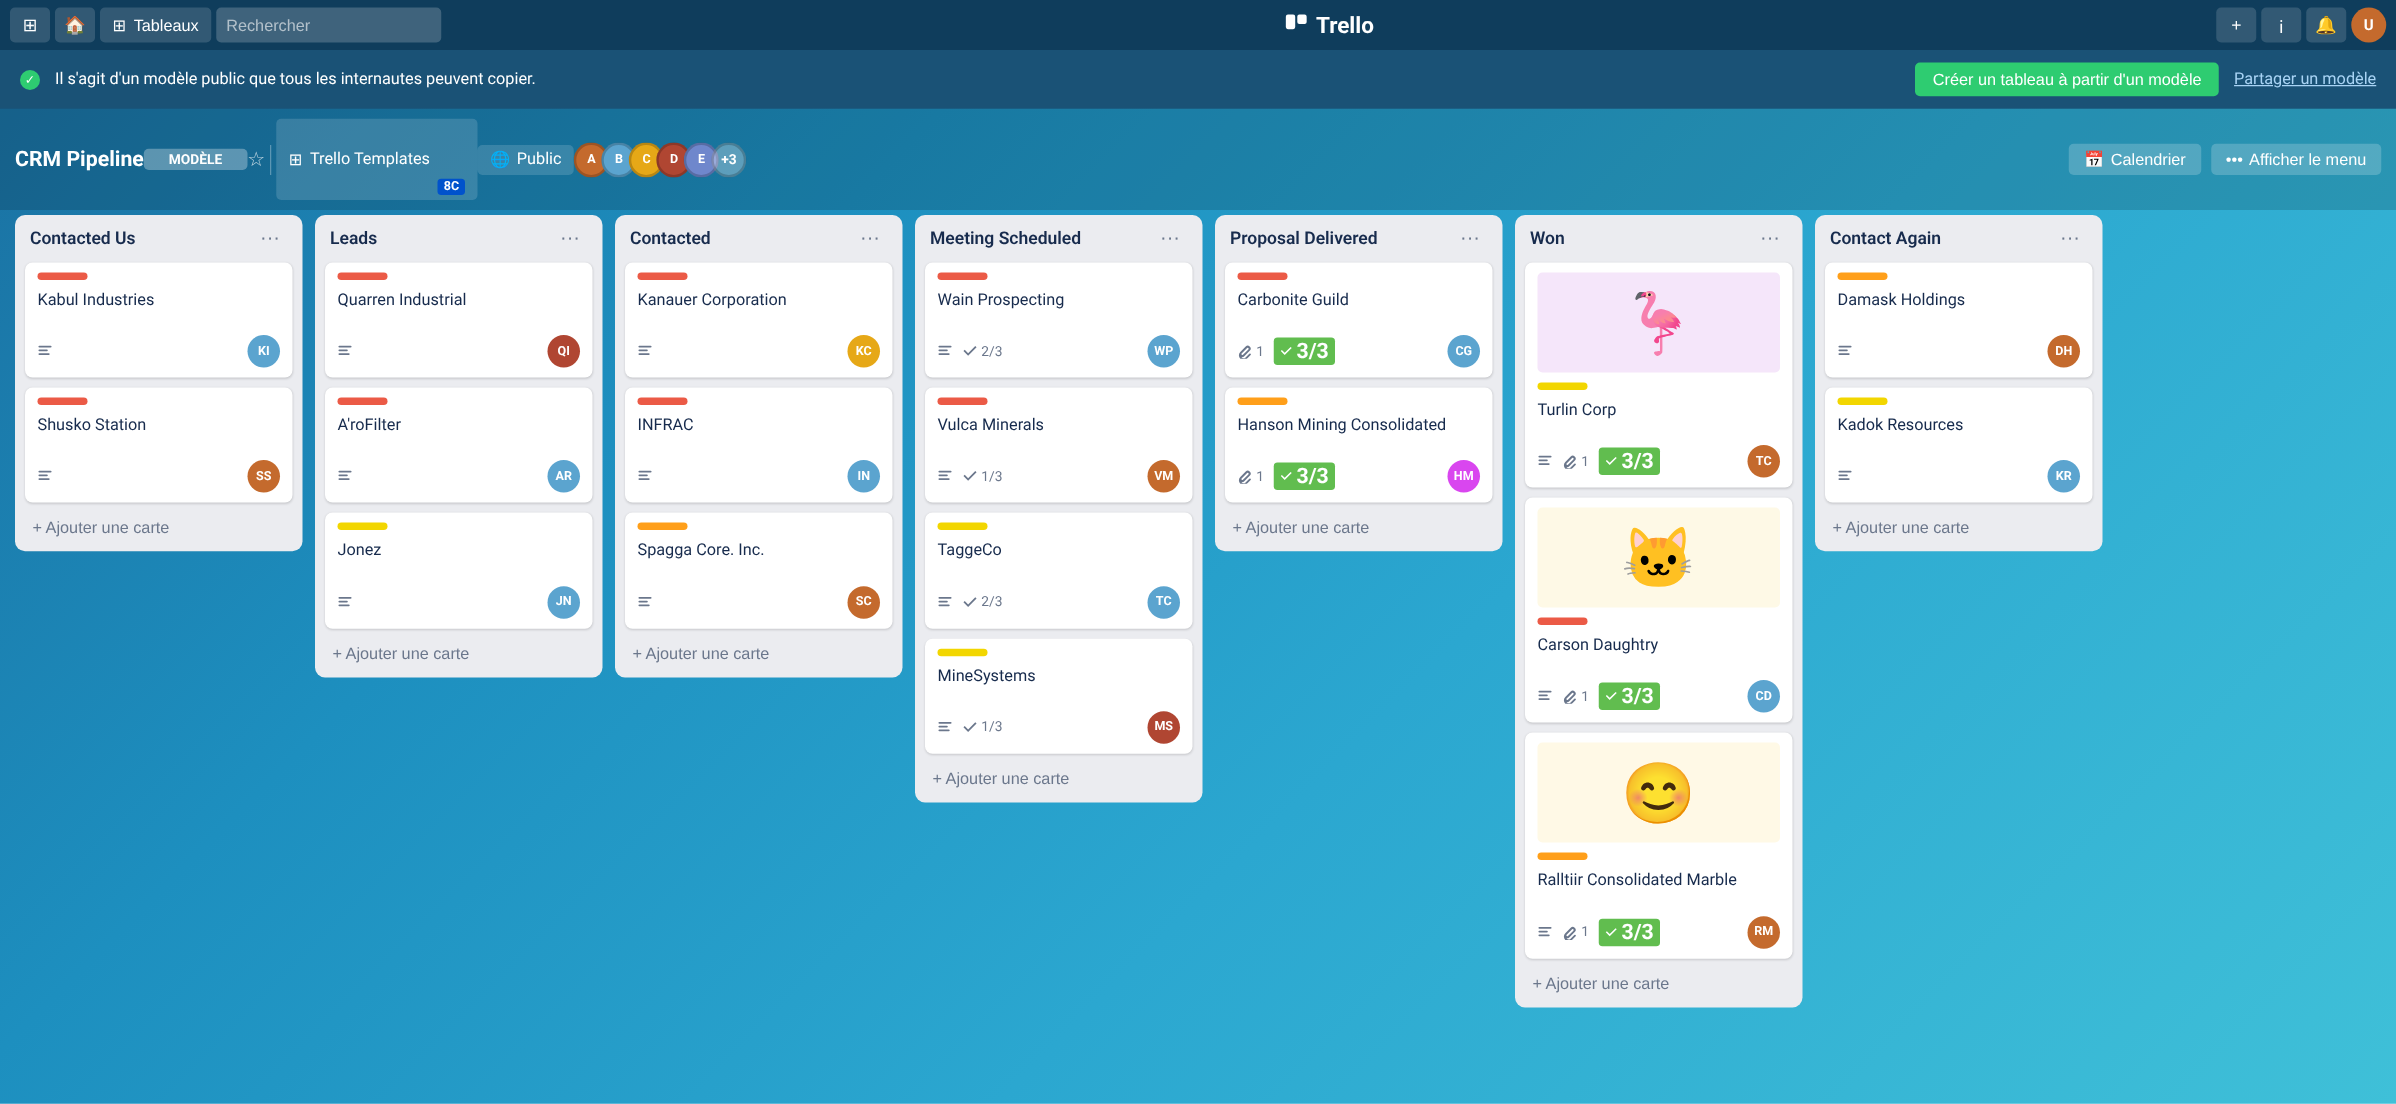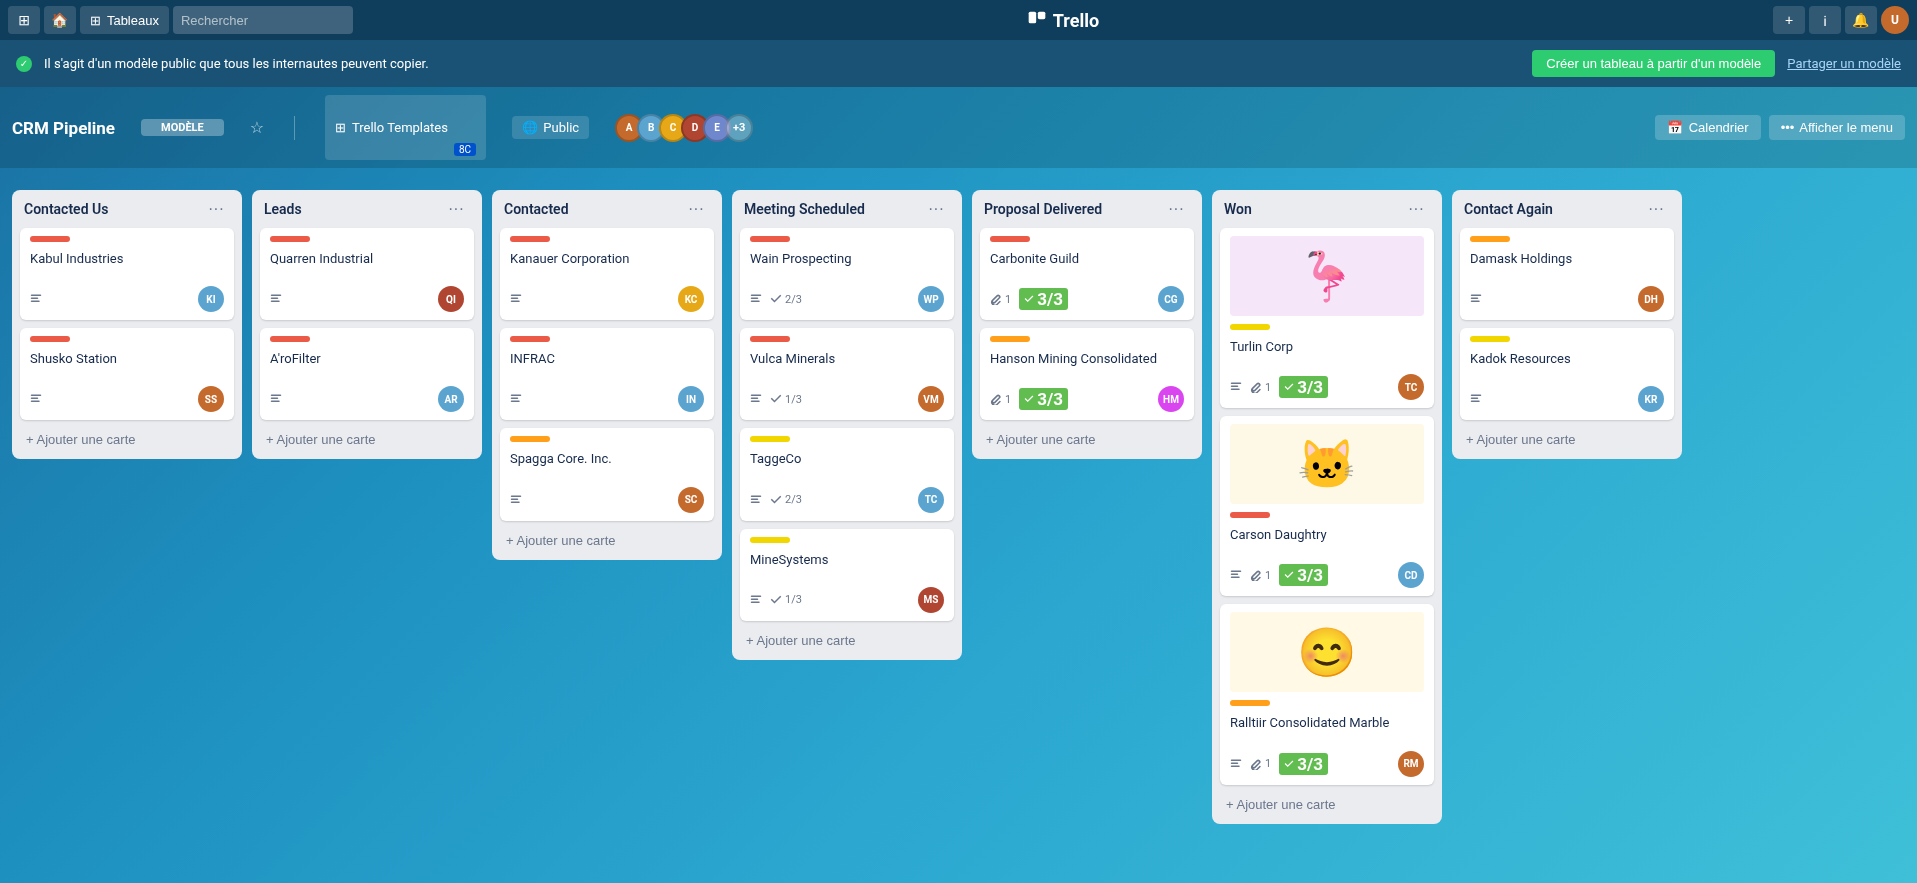--- a/index.html
+++ b/index.html
@@ -132,21 +132,21 @@
       text-decoration: underline;
       cursor: pointer;
       font-size: 13px;
     }
 
     
     .board-header {
       display: flex;
       align-items: center;
       padding: 8px 12px;
-      gap: 26px;
+      gap: 0;
       background: rgba(0,0,0,0.15);
     }
     .board-title {
       color: #fff;
       font-size: 17px;
       font-weight: bold;
     }
     .badge-modele {
       background: rgba(255,255,255,0.3);
       color: #fff;
@@ -177,21 +177,21 @@
       padding: 4px 10px;
       color: #fff;
       font-size: 13px;
     }
     .badge-bc {
       background: #0052cc;
       color: #fff;
       font-size: 10px;
       padding: 1px 5px;
       border-radius: 3px;
-      font-weight: normal;
+      font-weight: bold;
       margin-top: 44px;
     }
     .public-tag {
       display: flex;
       align-items: center;
       gap: 5px;
       background: rgba(255,255,255,0.15);
       border-radius: 4px;
       padding: 4px 10px;
       color: #fff;
@@ -236,21 +236,21 @@
       cursor: pointer;
       display: flex;
       align-items: center;
       gap: 5px;
     }
 
     
     .board-body {
       display: flex;
       align-items: flex-start;
-      padding: 22px 12px;
+      padding: 4px 12px;
       gap: 10px;
       overflow-x: auto;
     }
 
     .column {
       background: #ebecf0;
       border-radius: 8px;
       width: 230px;
       min-width: 230px;
       padding: 8px 8px 8px 8px;
@@ -488,20 +488,35 @@
             <span class="meta-item">
               <svg width="12" height="12" fill="#6b778c" viewBox="0 0 16 16">
                 <rect x="1" y="2" width="14" height="2" rx="1"></rect>
                 <rect x="1" y="6" width="10" height="2" rx="1"></rect>
                 <rect x="1" y="10" width="12" height="2" rx="1"></rect>
               </svg>
             </span>
           </div>
       <div class="card-avatar" style="background:#5ba4cf">AR</div>
     </div>
+      </div><div class="card">
+        <div class="card-label label-yellow"></div>
+        <div class="card-title">Jonez</div>
+        <div class="card-footer">
+      <div class="card-meta">
+            <span class="meta-item">
+              <svg width="12" height="12" fill="#6b778c" viewBox="0 0 16 16">
+                <rect x="1" y="2" width="14" height="2" rx="1"></rect>
+                <rect x="1" y="6" width="10" height="2" rx="1"></rect>
+                <rect x="1" y="10" width="12" height="2" rx="1"></rect>
+              </svg>
+            </span>
+          </div>
+      <div class="card-avatar" style="background:#5ba4cf">JN</div>
+    </div>
       </div><button style="background: none; border: none; color: rgb(107, 119, 140); font-size: 13px; padding: 4px 6px; cursor: pointer; width: 100%; text-align: left; border-radius: 4px;">+ Ajouter une carte</button></div>
     <div class="column"><div class="column-header">
     <span class="column-title">Contacted</span>
     <button class="col-menu-btn">···</button>
   </div><div class="card">
         <div class="card-label label-red"></div>
         <div class="card-title">Kanauer Corporation</div>
         <div class="card-footer">
       <div class="card-meta">
             <span class="meta-item">

